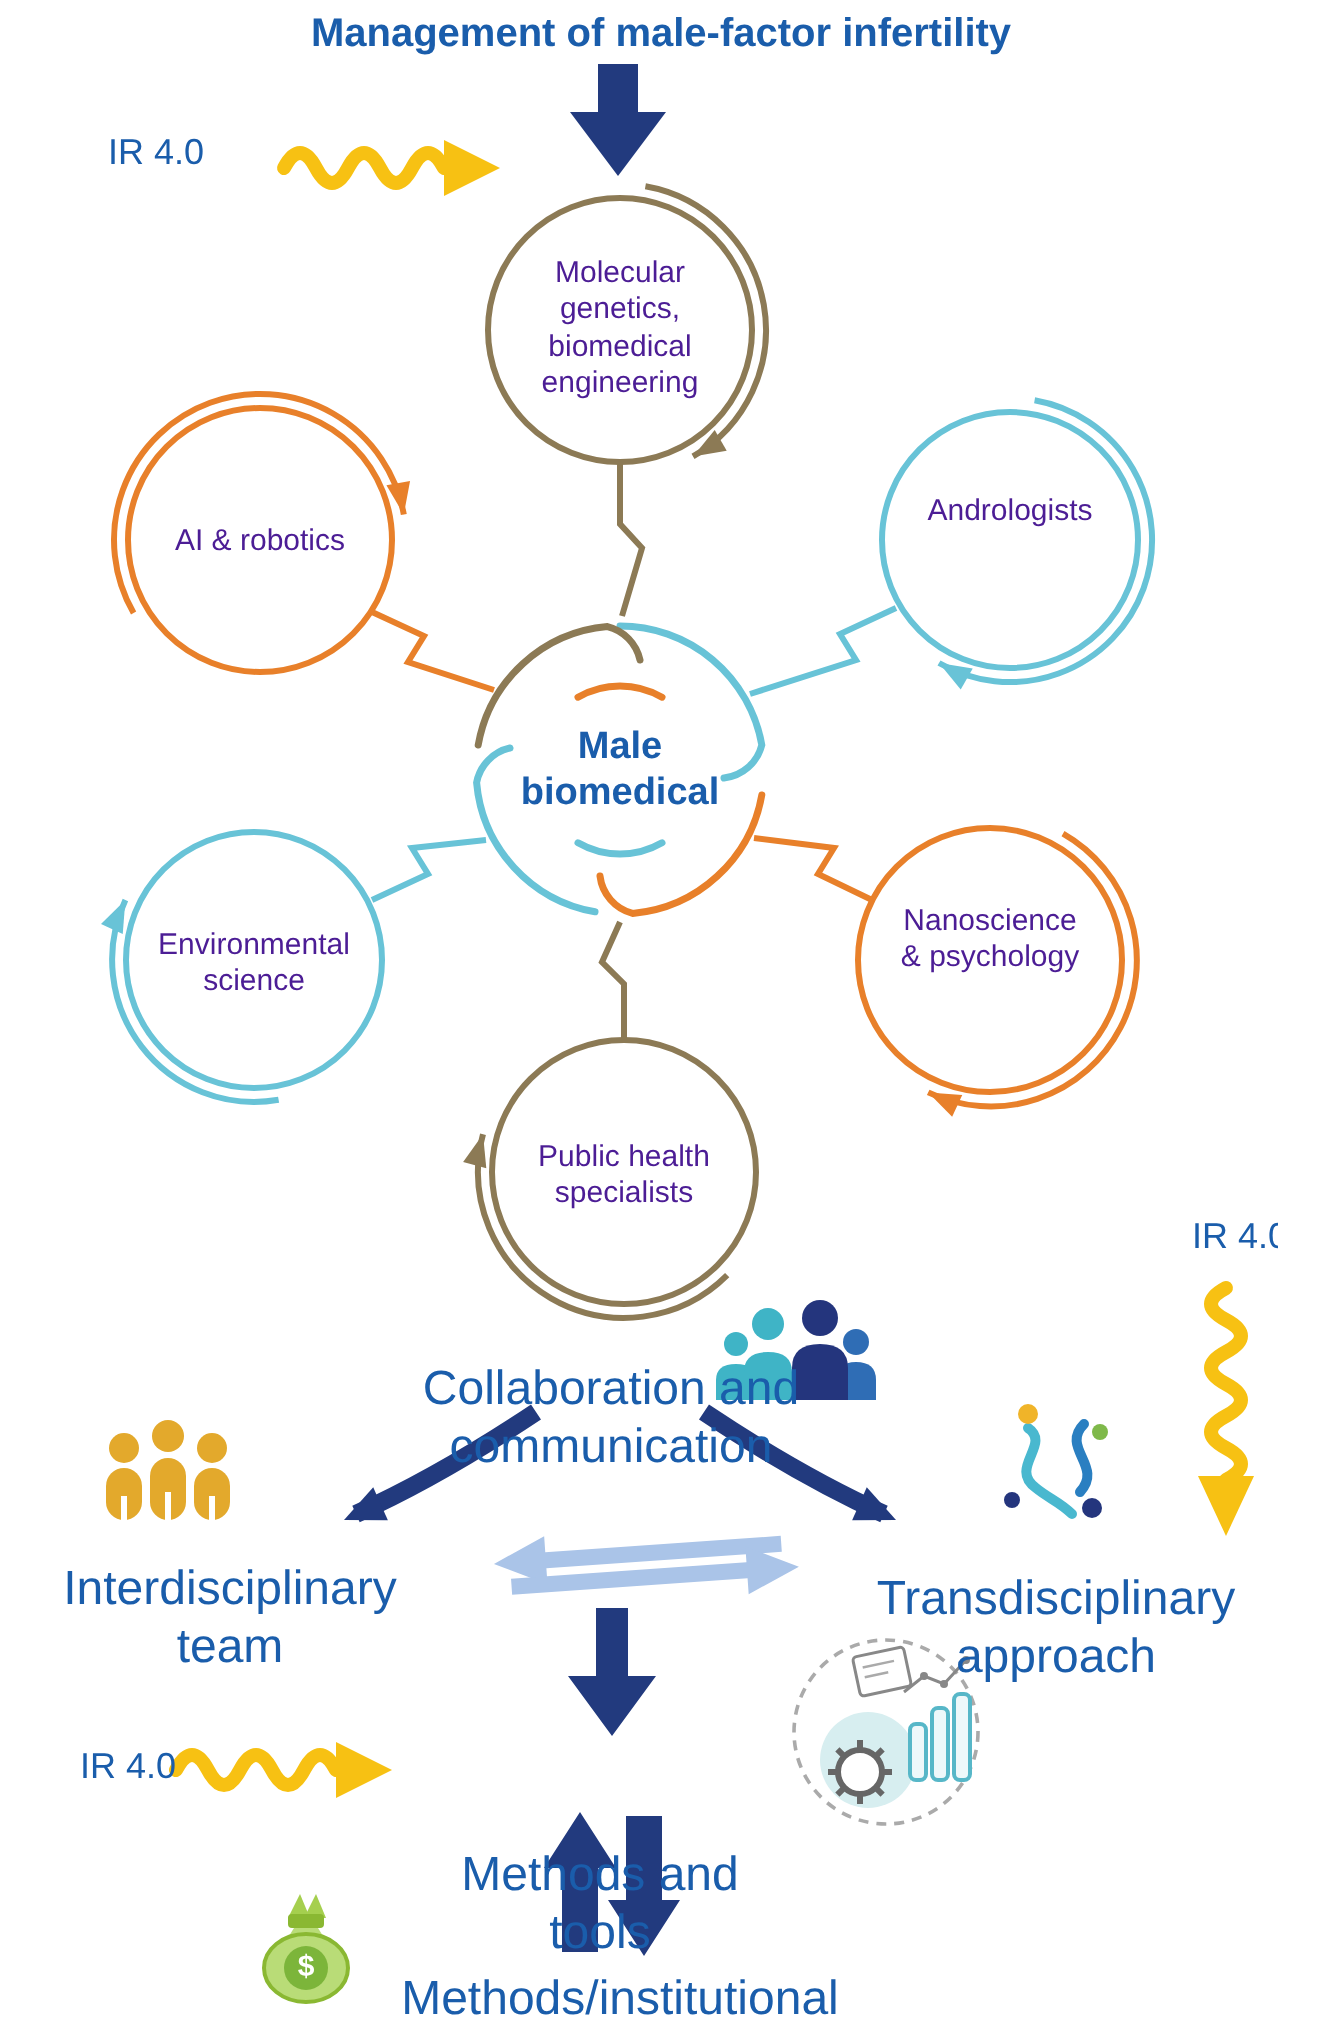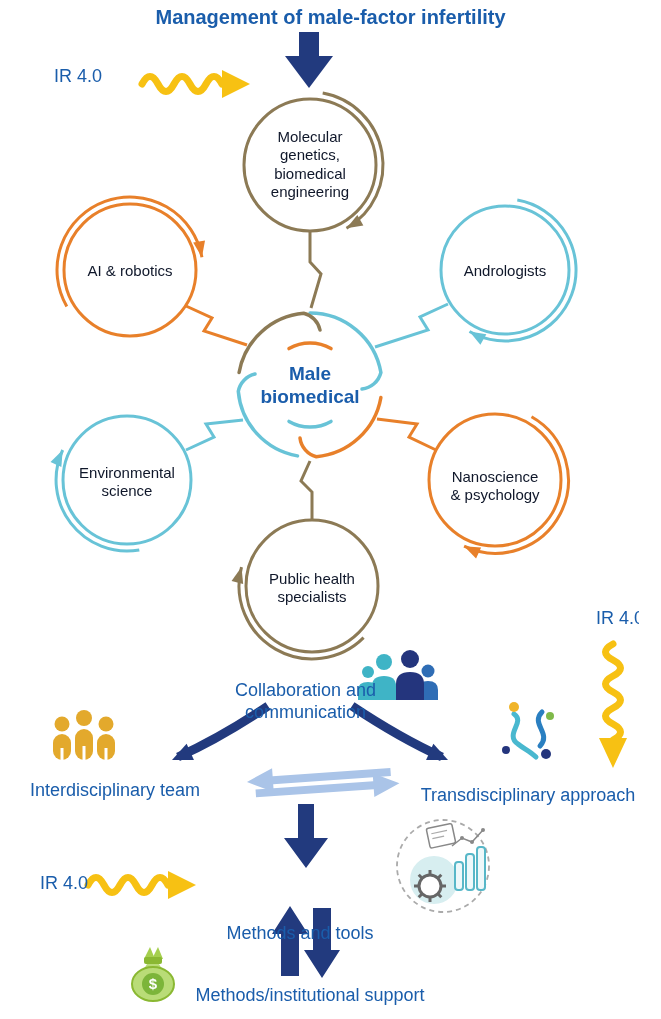--- a/index.html
+++ b/index.html
@@ -1,27 +1,27 @@
 <!DOCTYPE html>
 <html><head>
 <meta charset="utf-8">
 <style>
   html,body { margin:0; padding:0; background:#fff; }
   #diagram {
     position:relative; width:639px; height:1019px; background:#fff;
     font-family:"Liberation Sans", sans-serif; overflow:hidden;border-radius:23px;
   }
   #bg { position:absolute; left:0; top:0; }
-  .label { position:absolute; text-align:center; line-height:1.22; color:#0f172a; }
+  .label { position:absolute; text-align:center; line-height:1.22; color:#4c1d95; }
   .blue  { color:#1a5dab; }
   .title { font-size:20px; font-weight:600; width:661px; left:0; top:5px; }
   .ir    { font-size:18px; font-weight:500; width:72px; }
   .node-label { font-size:15px; }
   .hub-label  { font-size:19px; font-weight:bold; }
-  .flow-label { font-size:18px; }
+  .flow-label { font-size:24px; }
   .dollar { font-size:15px; font-weight:bold; color:#fff; }
 </style>
 </head>
 <body>
 
 <div id="diagram">
 
 <svg id="bg" width="661" height="1019" viewBox="0 0 661 1019">
 
   <g>
@@ -184,23 +184,23 @@
 </svg>
 
 <div class="label blue title">Management of male-factor infertility</div>
 
 <div class="label blue ir" style="left:42px; top:66px;">IR 4.0</div>
 <div class="label blue ir" style="left:584px; top:608px;">IR 4.0</div>
 <div class="label blue ir" style="left:28px; top:873px;">IR 4.0</div>
 
 <div class="label node-label" style="left:250px; top:128px; width:120px;">Molecular genetics, biomedical engineering</div>
 <div class="label node-label" style="left:70px; top:262px; width:120px;">AI &amp; robotics</div>
-<div class="label node-label" style="left:445px; top:262px; width:120px;">Andrologists</div>
+<div class="label node-label" style="left:445px; top:247px; width:120px;">Andrologists</div>
 <div class="label node-label" style="left:67px; top:464px; width:120px;">Environmental science</div>
-<div class="label node-label" style="left:449px; top:452px; width:92px;margin-top:16px;">Nanoscience &amp; psychology</div>
+<div class="label node-label" style="left:449px; top:452px; width:92px;">Nanoscience &amp; psychology</div>
 <div class="label node-label" style="left:252px; top:570px; width:120px;">Public health specialists</div>
 
 <div class="label blue hub-label" style="left:250px; top:362px; width:120px;">Male biomedical</div>
 
 <div class="label blue flow-label" style="left:208px; top:680px; width:195px;">Collaboration and communication</div>
 <div class="label blue flow-label" style="left:398px; top:785px; width:260px;">Transdisciplinary approach</div>
 <div class="label blue flow-label" style="left:10px; top:780px; width:210px;">Interdisciplinary team</div>
 <div class="label blue flow-label" style="left:205px; top:875px; width:190px;margin-top:48px;">Methods and tools</div>
 <div class="label blue flow-label" style="left:160px; top:985px; width:300px;">Methods/institutional support</div>
 

